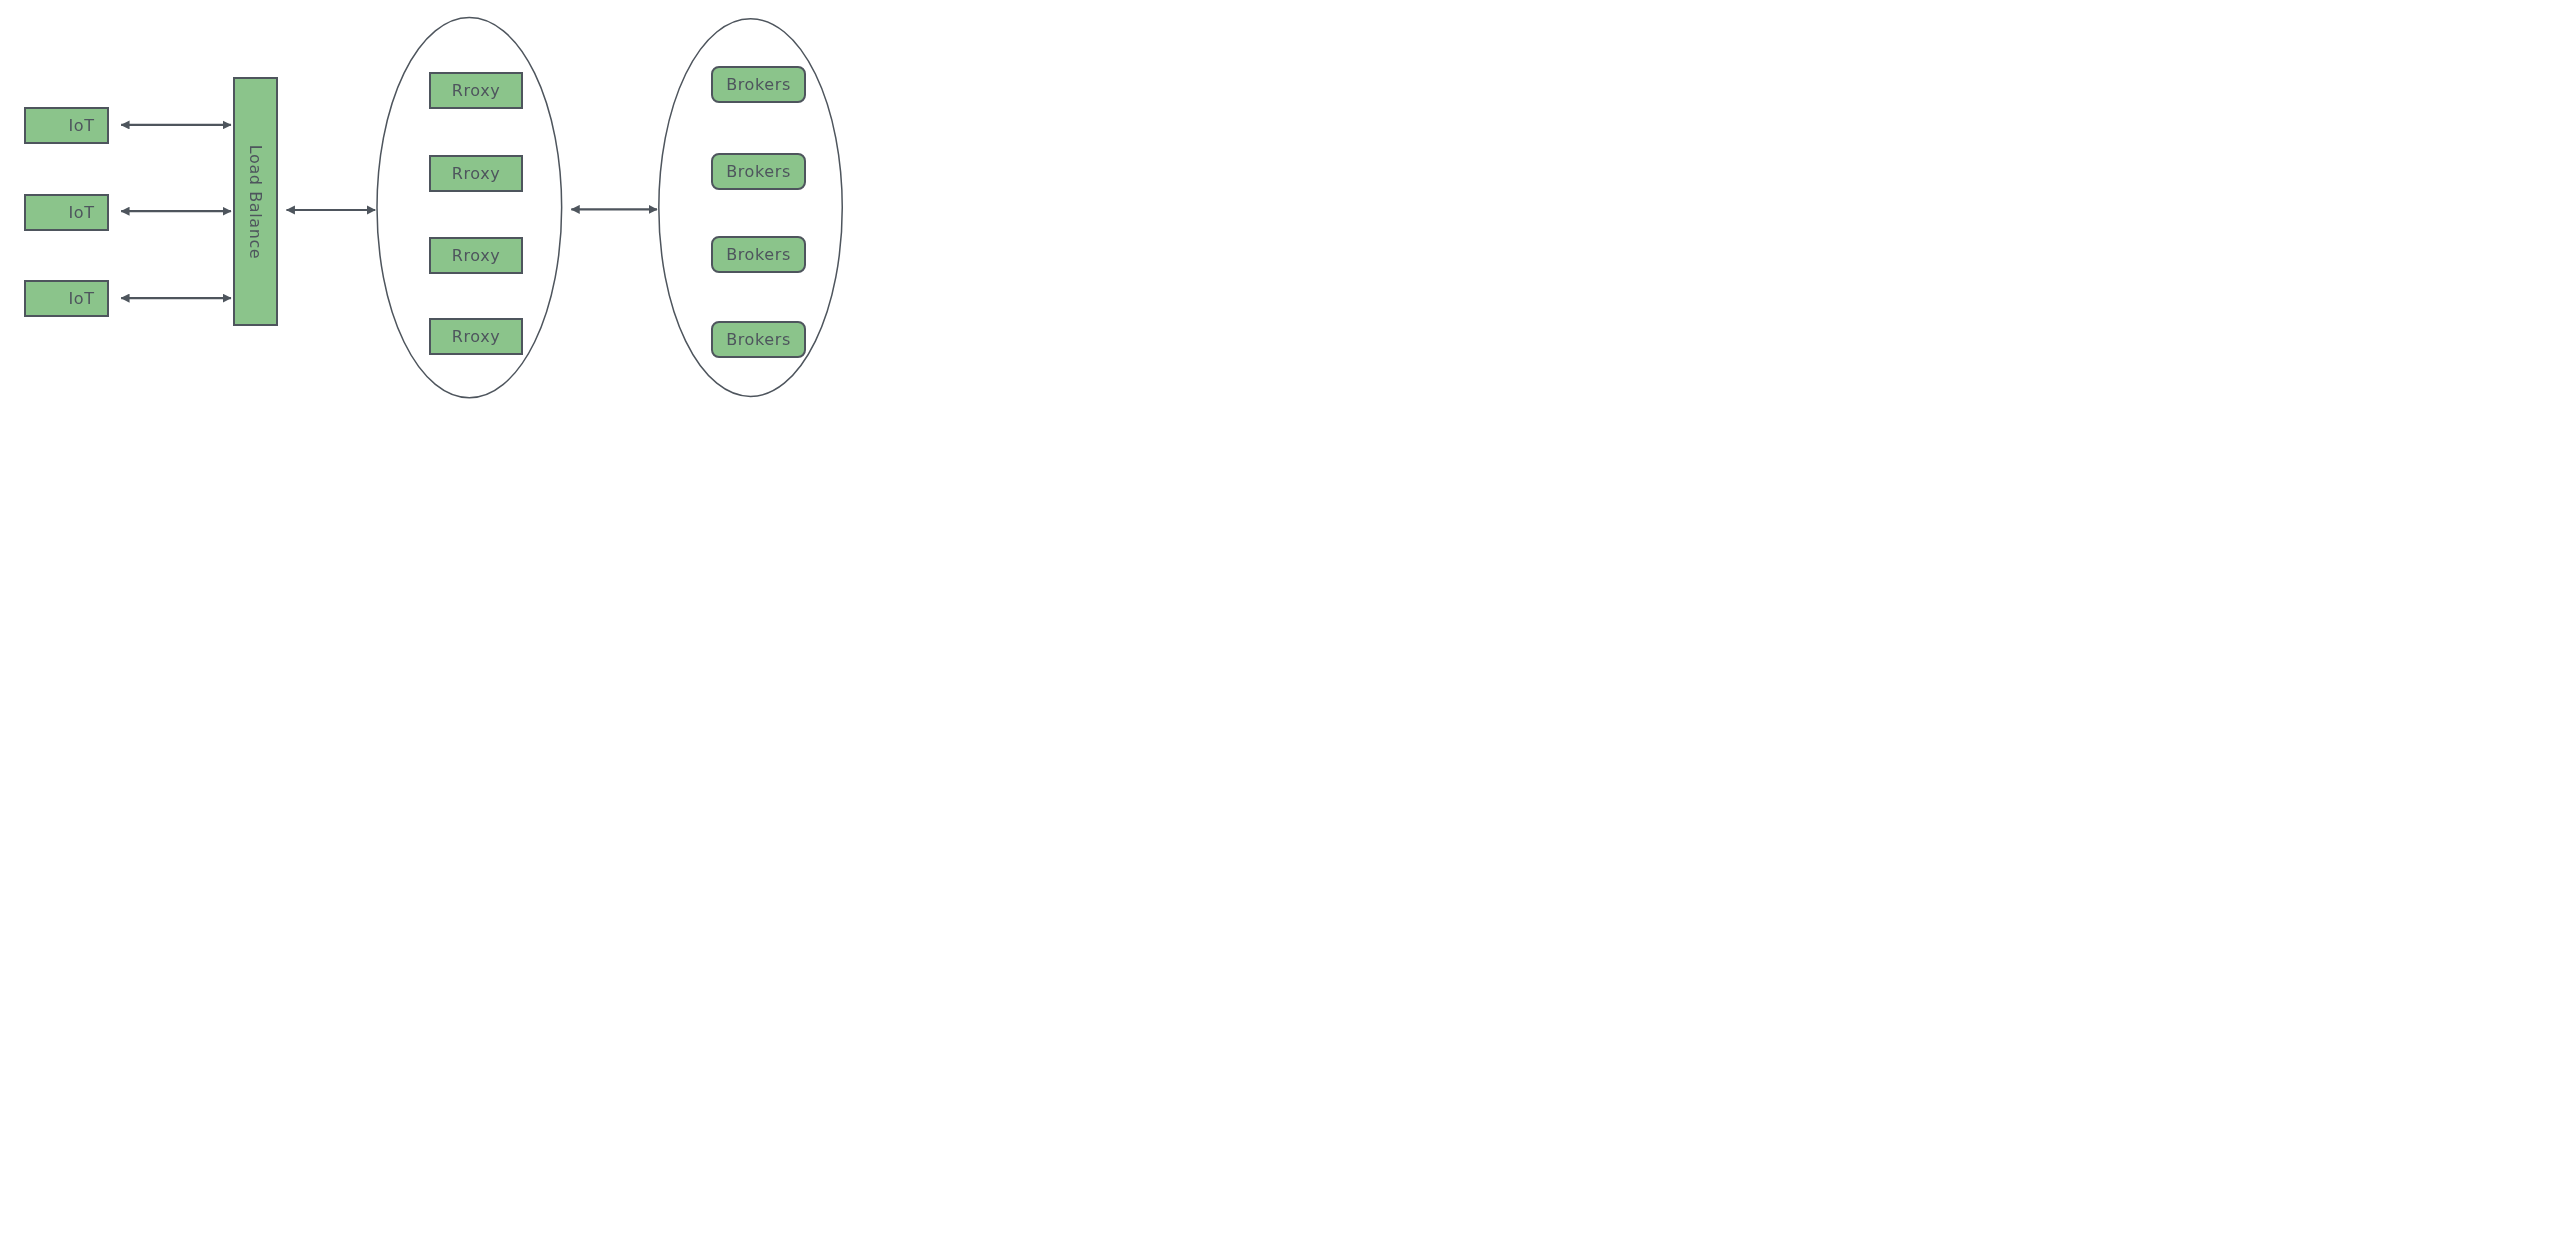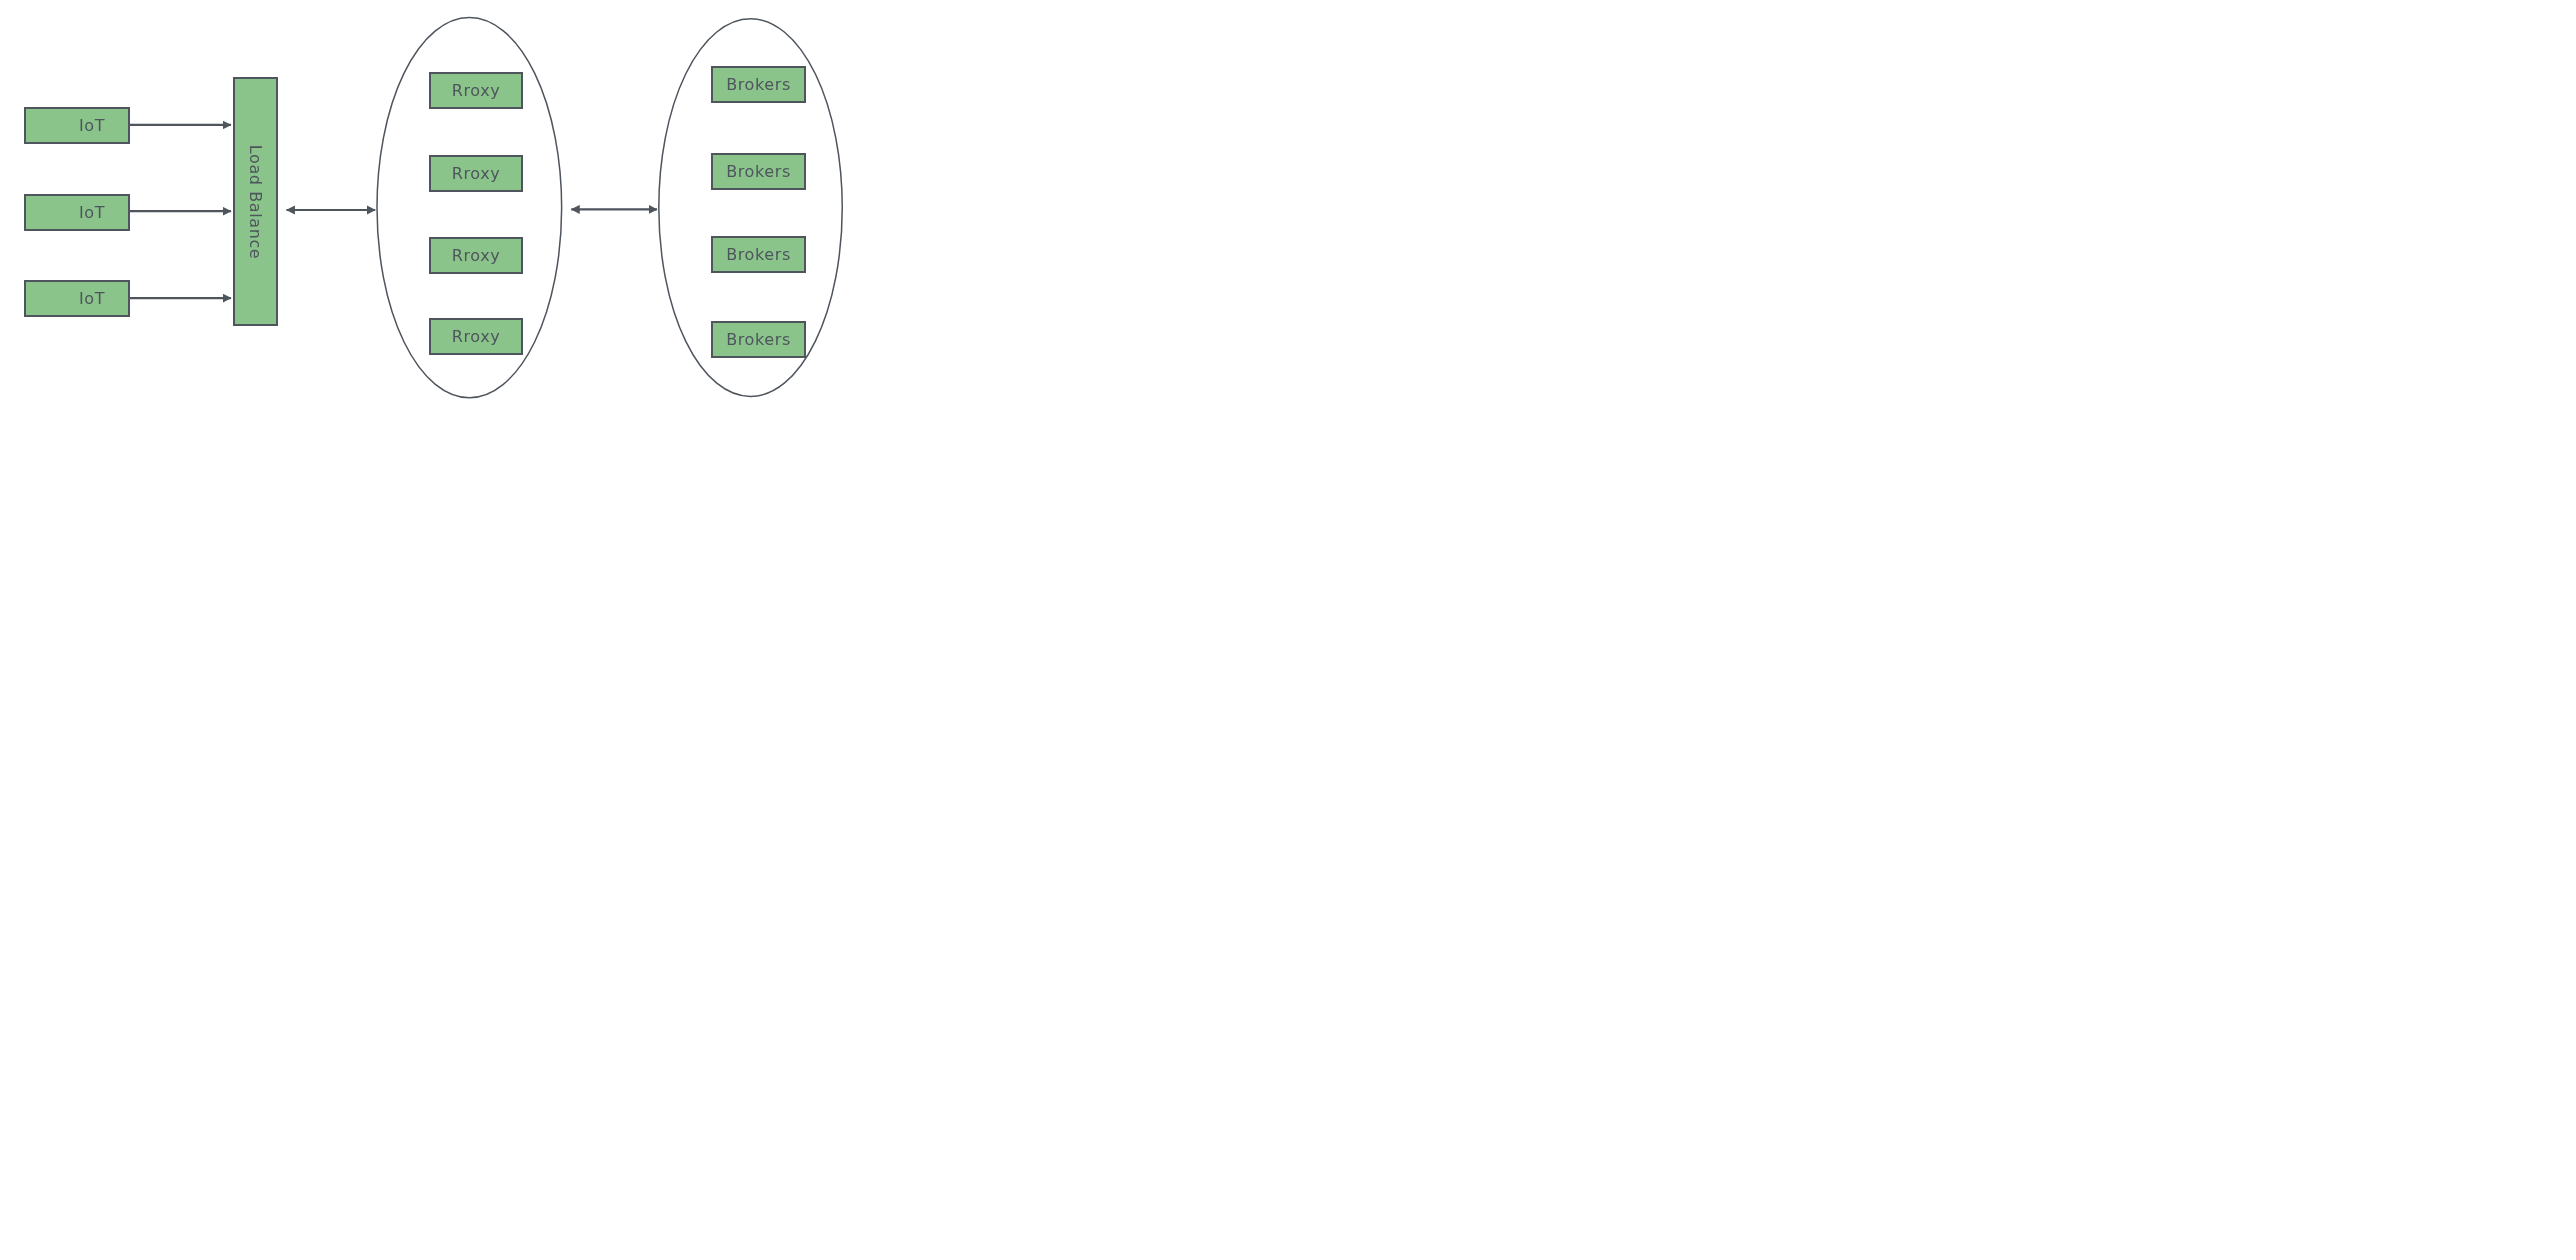--- a/index.html
+++ b/index.html
@@ -28,32 +28,32 @@
     border: 2.4px solid #4e555d;
     color: #4e555d;
     display: flex;
     align-items: center;
     justify-content: center;
     font-size: 16px;
     letter-spacing: 0.6px;
     line-height: 1;
     white-space: nowrap;
   }
-  .node.client   { left: 23.5px;   width: 106px; height: 37px; padding-left: 31px; }
+  .node.client   { left: 23.5px;   width: 85px; height: 37px; padding-left: 31px; }
   .node.client-1 { top: 107px; }
   .node.client-2 { top: 194px; }
   .node.client-3 { top: 280px; }
   .node.lb       { left: 233px;  top: 77px; width: 45px; height: 249px; }
   .node.lb .vtext { transform: rotate(90deg); white-space: nowrap; }
   .node.proxy    { left: 429px;  width: 94px; height: 37px; }
   .node.proxy-1  { top: 72px; }
   .node.proxy-2  { top: 155px; }
   .node.proxy-3  { top: 237px; }
   .node.proxy-4  { top: 318px; }
-  .node.broker   { left: 711px; width: 95px; height: 37px; }
+  .node.broker   { left: 711px; width: 95px; height: 37px; border-radius: 8px; }
   .node.broker-1 { top: 66px; }
   .node.broker-2 { top: 153px; }
   .node.broker-3 { top: 236px; }
   .node.broker-4 { top: 321px; }
   .wires line {
     stroke: #4e555d;
     stroke-width: 3.6px;
   }
   .wires ellipse {
     fill: none;

